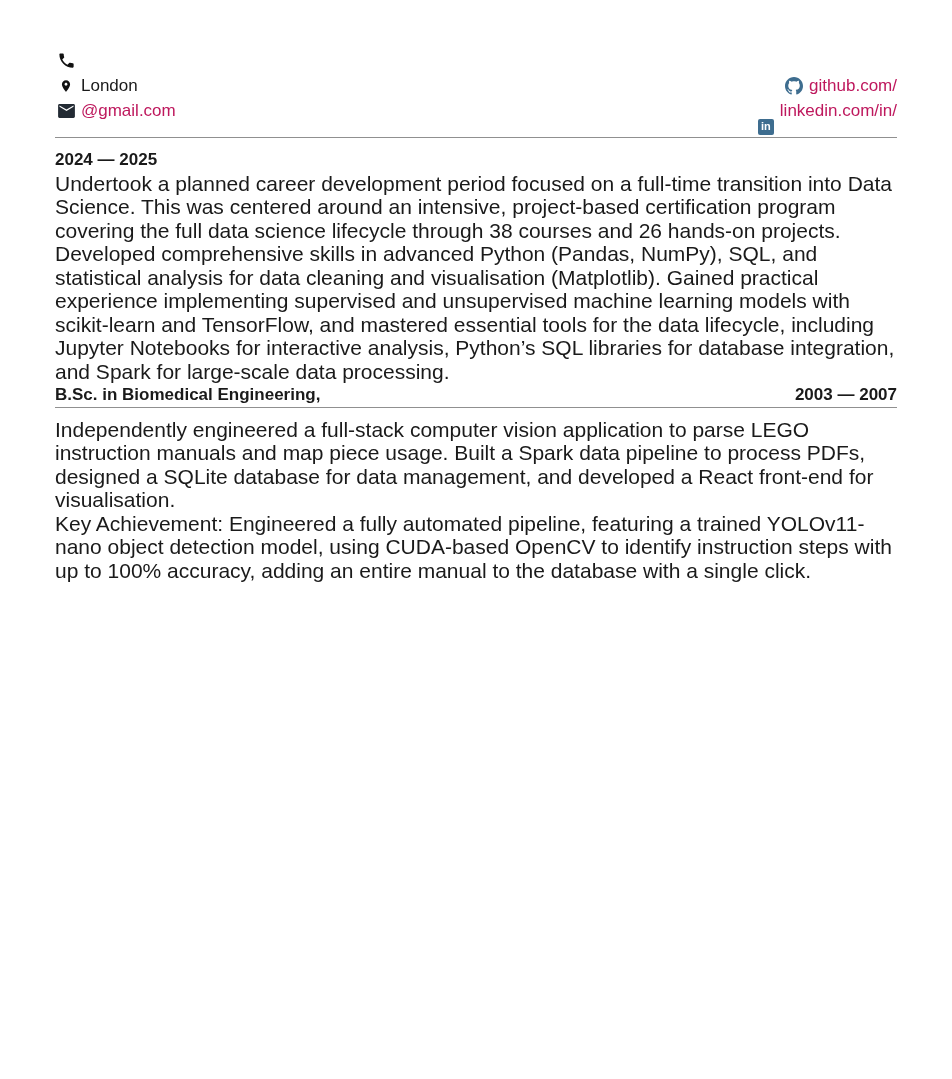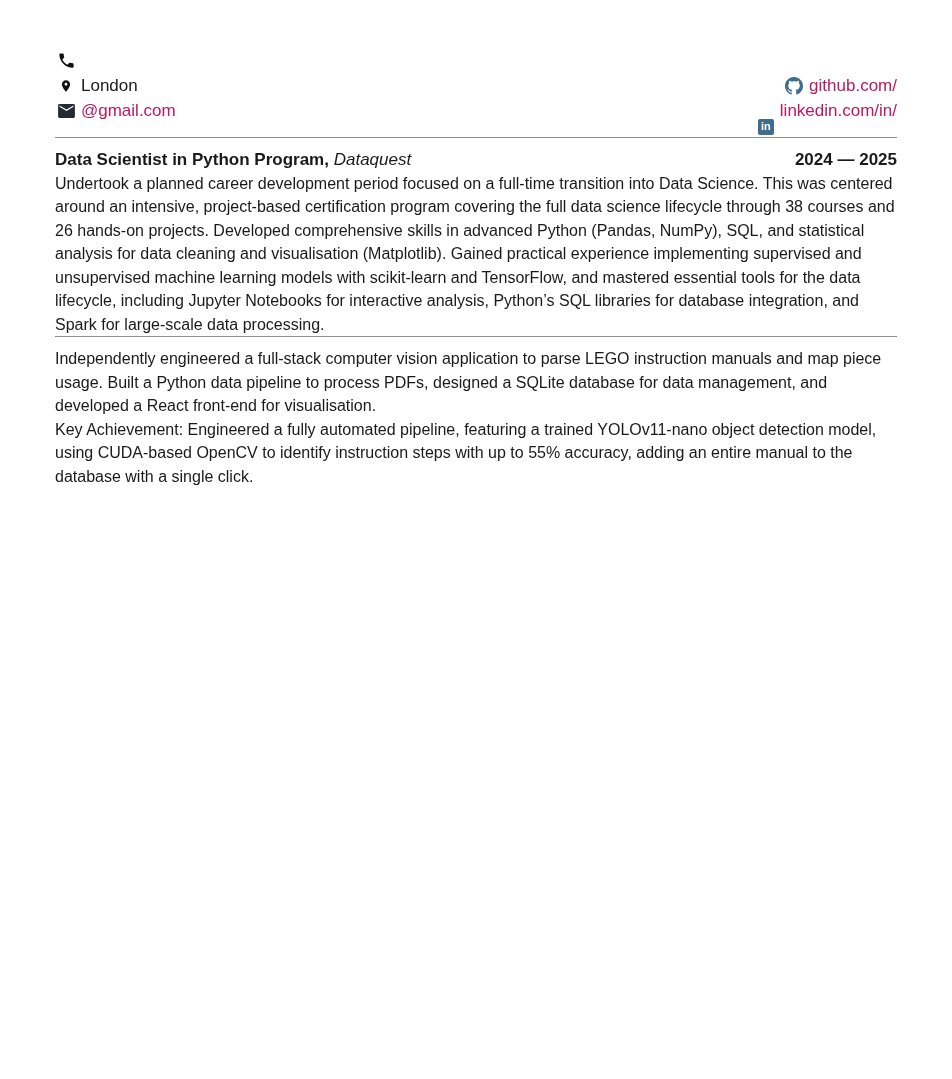--- a/index.html
+++ b/index.html
@@ -86,21 +86,21 @@
     justify-content: space-between;
     align-items: baseline;
     font-size: 17px;
     line-height: 23.5px;
   }
   .bold { font-weight: 700; }
   .italic { font-style: italic; }
   .entry-dates { font-weight: 700; white-space: nowrap; }
   p.body-text {
     margin: 0;
-    font-size: 16px;
+    font-size: 21px;
     line-height: 23.5px;
     text-align: left;
   }
   .icon svg { display: block; }
 </style>
 </head>
 <body>
 
 <div class="page">
 
@@ -144,33 +144,37 @@
         <a class="link">linkedin.com/in/</a>
       </div>
     </div>
   </header>
 
   <section>
     <div class="rule"></div>
 
     <div class="entry">
       <div class="entry-head">
-        <span>
-          <span class="bold">Data Scientist in Python Program,</span>
-          <span class="italic">Dataquest</span>
-        </span>
         <span class="entry-dates">2024 — 2025</span>
       </div>
       <p class="body-text">Undertook a planned career development period focused on a full-time transition into Data Science. This was centered around an intensive, project-based certification program covering the full data science lifecycle through 38 courses and 26 hands-on projects. Developed comprehensive skills in advanced Python (Pandas, NumPy), SQL, and statistical analysis for data cleaning and visualisation (Matplotlib). Gained practical experience implementing supervised and unsupervised machine learning models with scikit-learn and TensorFlow, and mastered essential tools for the data lifecycle, including Jupyter Notebooks for interactive analysis, Python’s SQL libraries for database integration, and Spark for large-scale data processing.</p>
     </div>
 
+    <div class="entry">
+      <div class="entry-head">
+        <span>
+          <span class="bold">B.Sc. in Biomedical Engineering,</span>
+        </span>
+        <span class="entry-dates">2003 — 2007</span>
+      </div>
+    </div>
   </section>
 
   <section>
     <div class="rule"></div>
 
     <div class="entry">
-      <p class="body-text">Independently engineered a full-stack computer vision application to parse LEGO instruction manuals and map piece usage. Built a Python data pipeline to process PDFs, designed a SQLite database for data management, and developed a React front-end for visualisation.</p>
-      <p class="body-text">Key Achievement: Engineered a fully automated pipeline, featuring a trained YOLOv11-nano object detection model, using CUDA-based OpenCV to identify instruction steps with up to 55% accuracy, adding an entire manual to the database with a single click.</p>
+      <p class="body-text">Independently engineered a full-stack computer vision application to parse LEGO instruction manuals and map piece usage. Built a Spark data pipeline to process PDFs, designed a SQLite database for data management, and developed a React front-end for visualisation.</p>
+      <p class="body-text">Key Achievement: Engineered a fully automated pipeline, featuring a trained YOLOv11-nano object detection model, using CUDA-based OpenCV to identify instruction steps with up to 100% accuracy, adding an entire manual to the database with a single click.</p>
     </div>
   </section>
 
 </div>
 
 </body></html>

